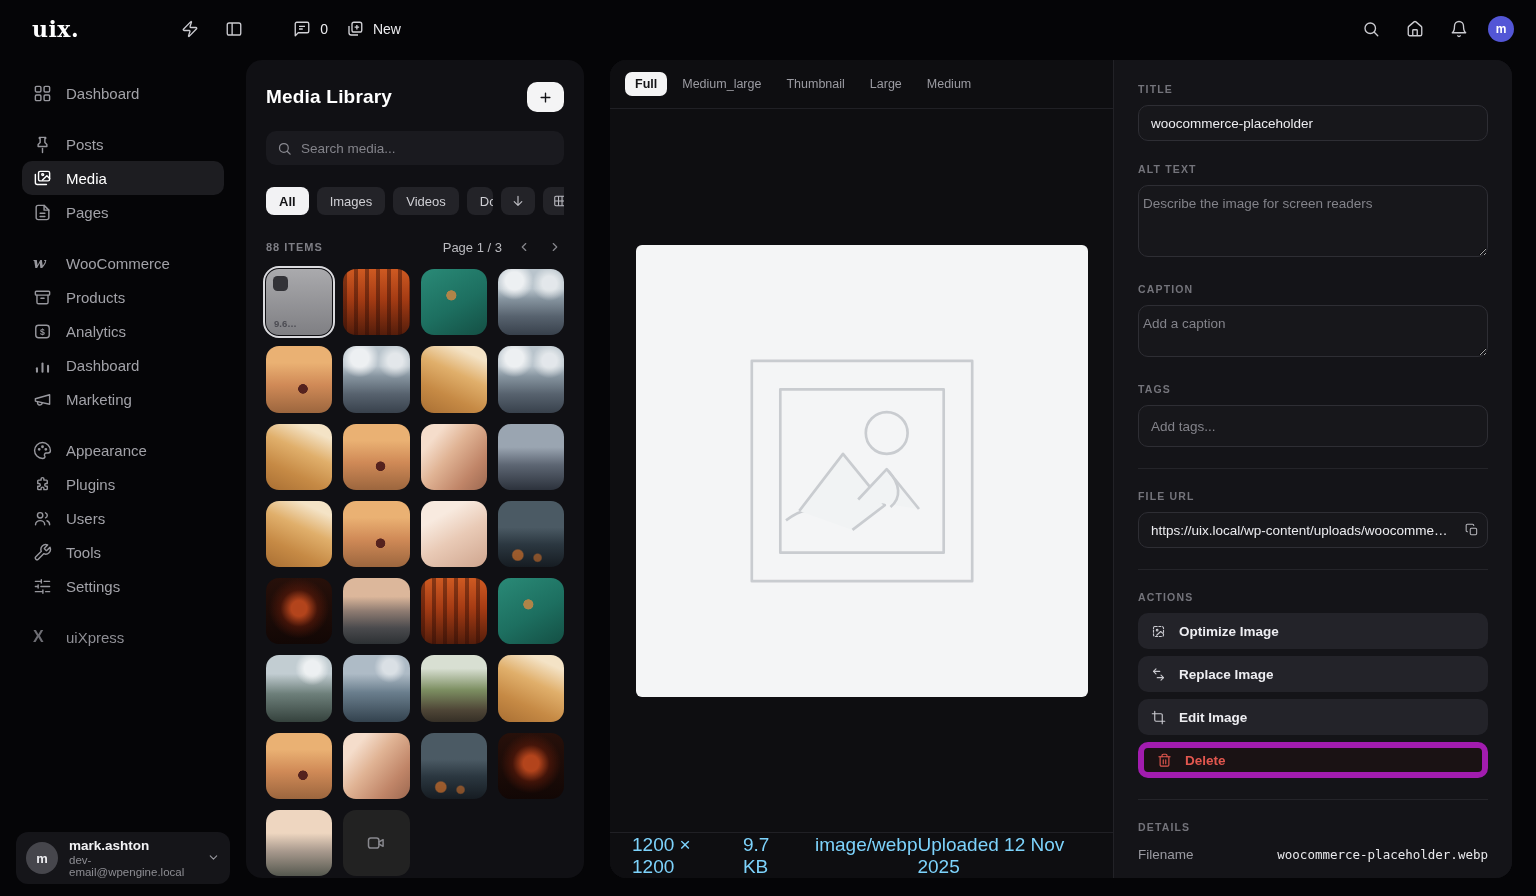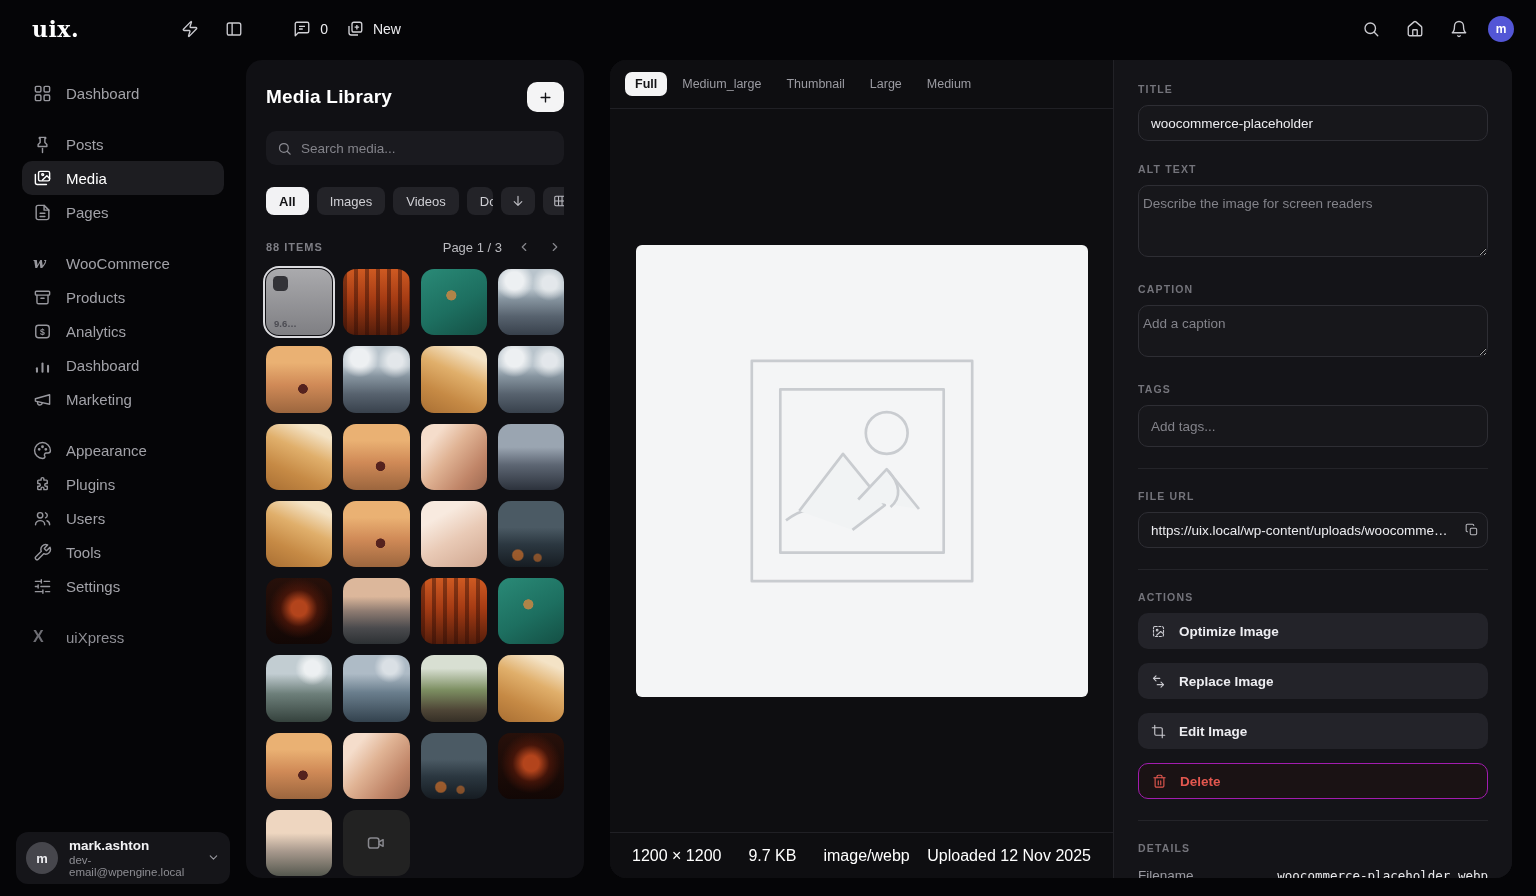--- a/index.html
+++ b/index.html
@@ -90,41 +90,41 @@
   .t-bridge{background:linear-gradient(180deg,#d8dfd2 0 20%,#7d8f62 52%,#4f4637 82%,#352f26)}
 
   
   .detail-panel{flex:1;margin-left:26px;display:flex;background:#141418;overflow:hidden}
   .preview-col{flex:1;min-width:0;display:flex;flex-direction:column;background:#0e0e11}
   .tabs{display:flex;gap:5px;align-items:center;padding:12px 15px;border-bottom:1px solid #202025}
   .tab{height:24px;padding:0 10px;border-radius:7px;color:#9b9ba2;font-size:12.5px;display:flex;align-items:center;white-space:nowrap}
   .tab.active{background:#f4f4f5;color:#131316;font-weight:700}
   .stage{flex:1;display:grid;place-items:center}
   .canvas{width:452px;height:452px;background:#f4f5f6;border-radius:6px;display:grid;place-items:center}
-  .stage-meta{height:46px;border-top:1px solid #202025;display:flex;align-items:center;padding:0 22px;color:#ffffff;font-size:16px}
+  .stage-meta{height:46px;border-top:1px solid #202025;display:flex;align-items:center;padding:0 22px;color:#7dd3fc;font-size:19px}
   .sm-left{display:flex;gap:27px}
   .sm-right{margin-left:auto}
 
   
   .inspector{width:399px;flex-shrink:0;border-left:1px solid #222227;background:#141418;padding:23px 24px;overflow:hidden}
   .fgroup{margin-bottom:22px}
   .f-label{font-size:10.5px;font-weight:700;letter-spacing:.11em;color:#74747b;margin-bottom:10px}
   .f-input{width:100%;height:36px;border-radius:10px;border:1px solid #2e2e34;background:rgba(255,255,255,.015);color:#ececf0;font-size:13.5px;padding:0 12px;outline:none}
   .f-input::placeholder,textarea.f-input::placeholder{color:#83838a}
   textarea.f-input{height:72px;padding:9px 4px;resize:vertical;line-height:1.4}
   textarea.cap{height:52px}
   .tags-input{height:42px}
   .divider{height:1px;background:#242429;margin:21px 0}
   .url-wrap{position:relative}
   .url-wrap .f-input{padding-right:36px;text-overflow:ellipsis;white-space:nowrap;overflow:hidden}
   .copy-btn{position:absolute;right:9px;top:50%;transform:translateY(-50%);color:#b6b6bc;display:grid;place-items:center}
   .copy-btn .ic{width:14px;height:14px}
-  .action-btn{width:100%;height:36px;border-radius:10px;background:#232329;color:#ededf1;font-size:13.5px;font-weight:600;display:flex;align-items:center;gap:13px;padding:0 13px;margin-bottom:14px}
+  .action-btn{width:100%;height:36px;border-radius:10px;background:#232329;color:#ededf1;font-size:13.5px;font-weight:600;display:flex;align-items:center;gap:13px;padding:0 13px;margin-bottom:7px}
   .action-btn .ic{width:15px;height:15px;color:#c9c9cf}
-  .action-btn.danger{background:#1a1214;border:1px solid #a21caf;color:var(--danger,#e2574f)}
+  .action-btn.danger{background:#1a1214;border:6px solid #a21caf;color:var(--danger,#e2574f)}
   .action-btn.danger .ic{color:var(--danger,#e2574f)}
   .details-row{display:flex;justify-content:space-between;align-items:center;font-size:13.5px;margin-top:14px}
   .dr-key{color:#9a9aa1}
   .dr-val{font-family:"DejaVu Sans Mono",monospace;font-size:12.5px;color:#e9e9ec}
 </style>
 </head>
 <body>
 
 <header class="topbar">
   <div class="logo">uix.</div>

